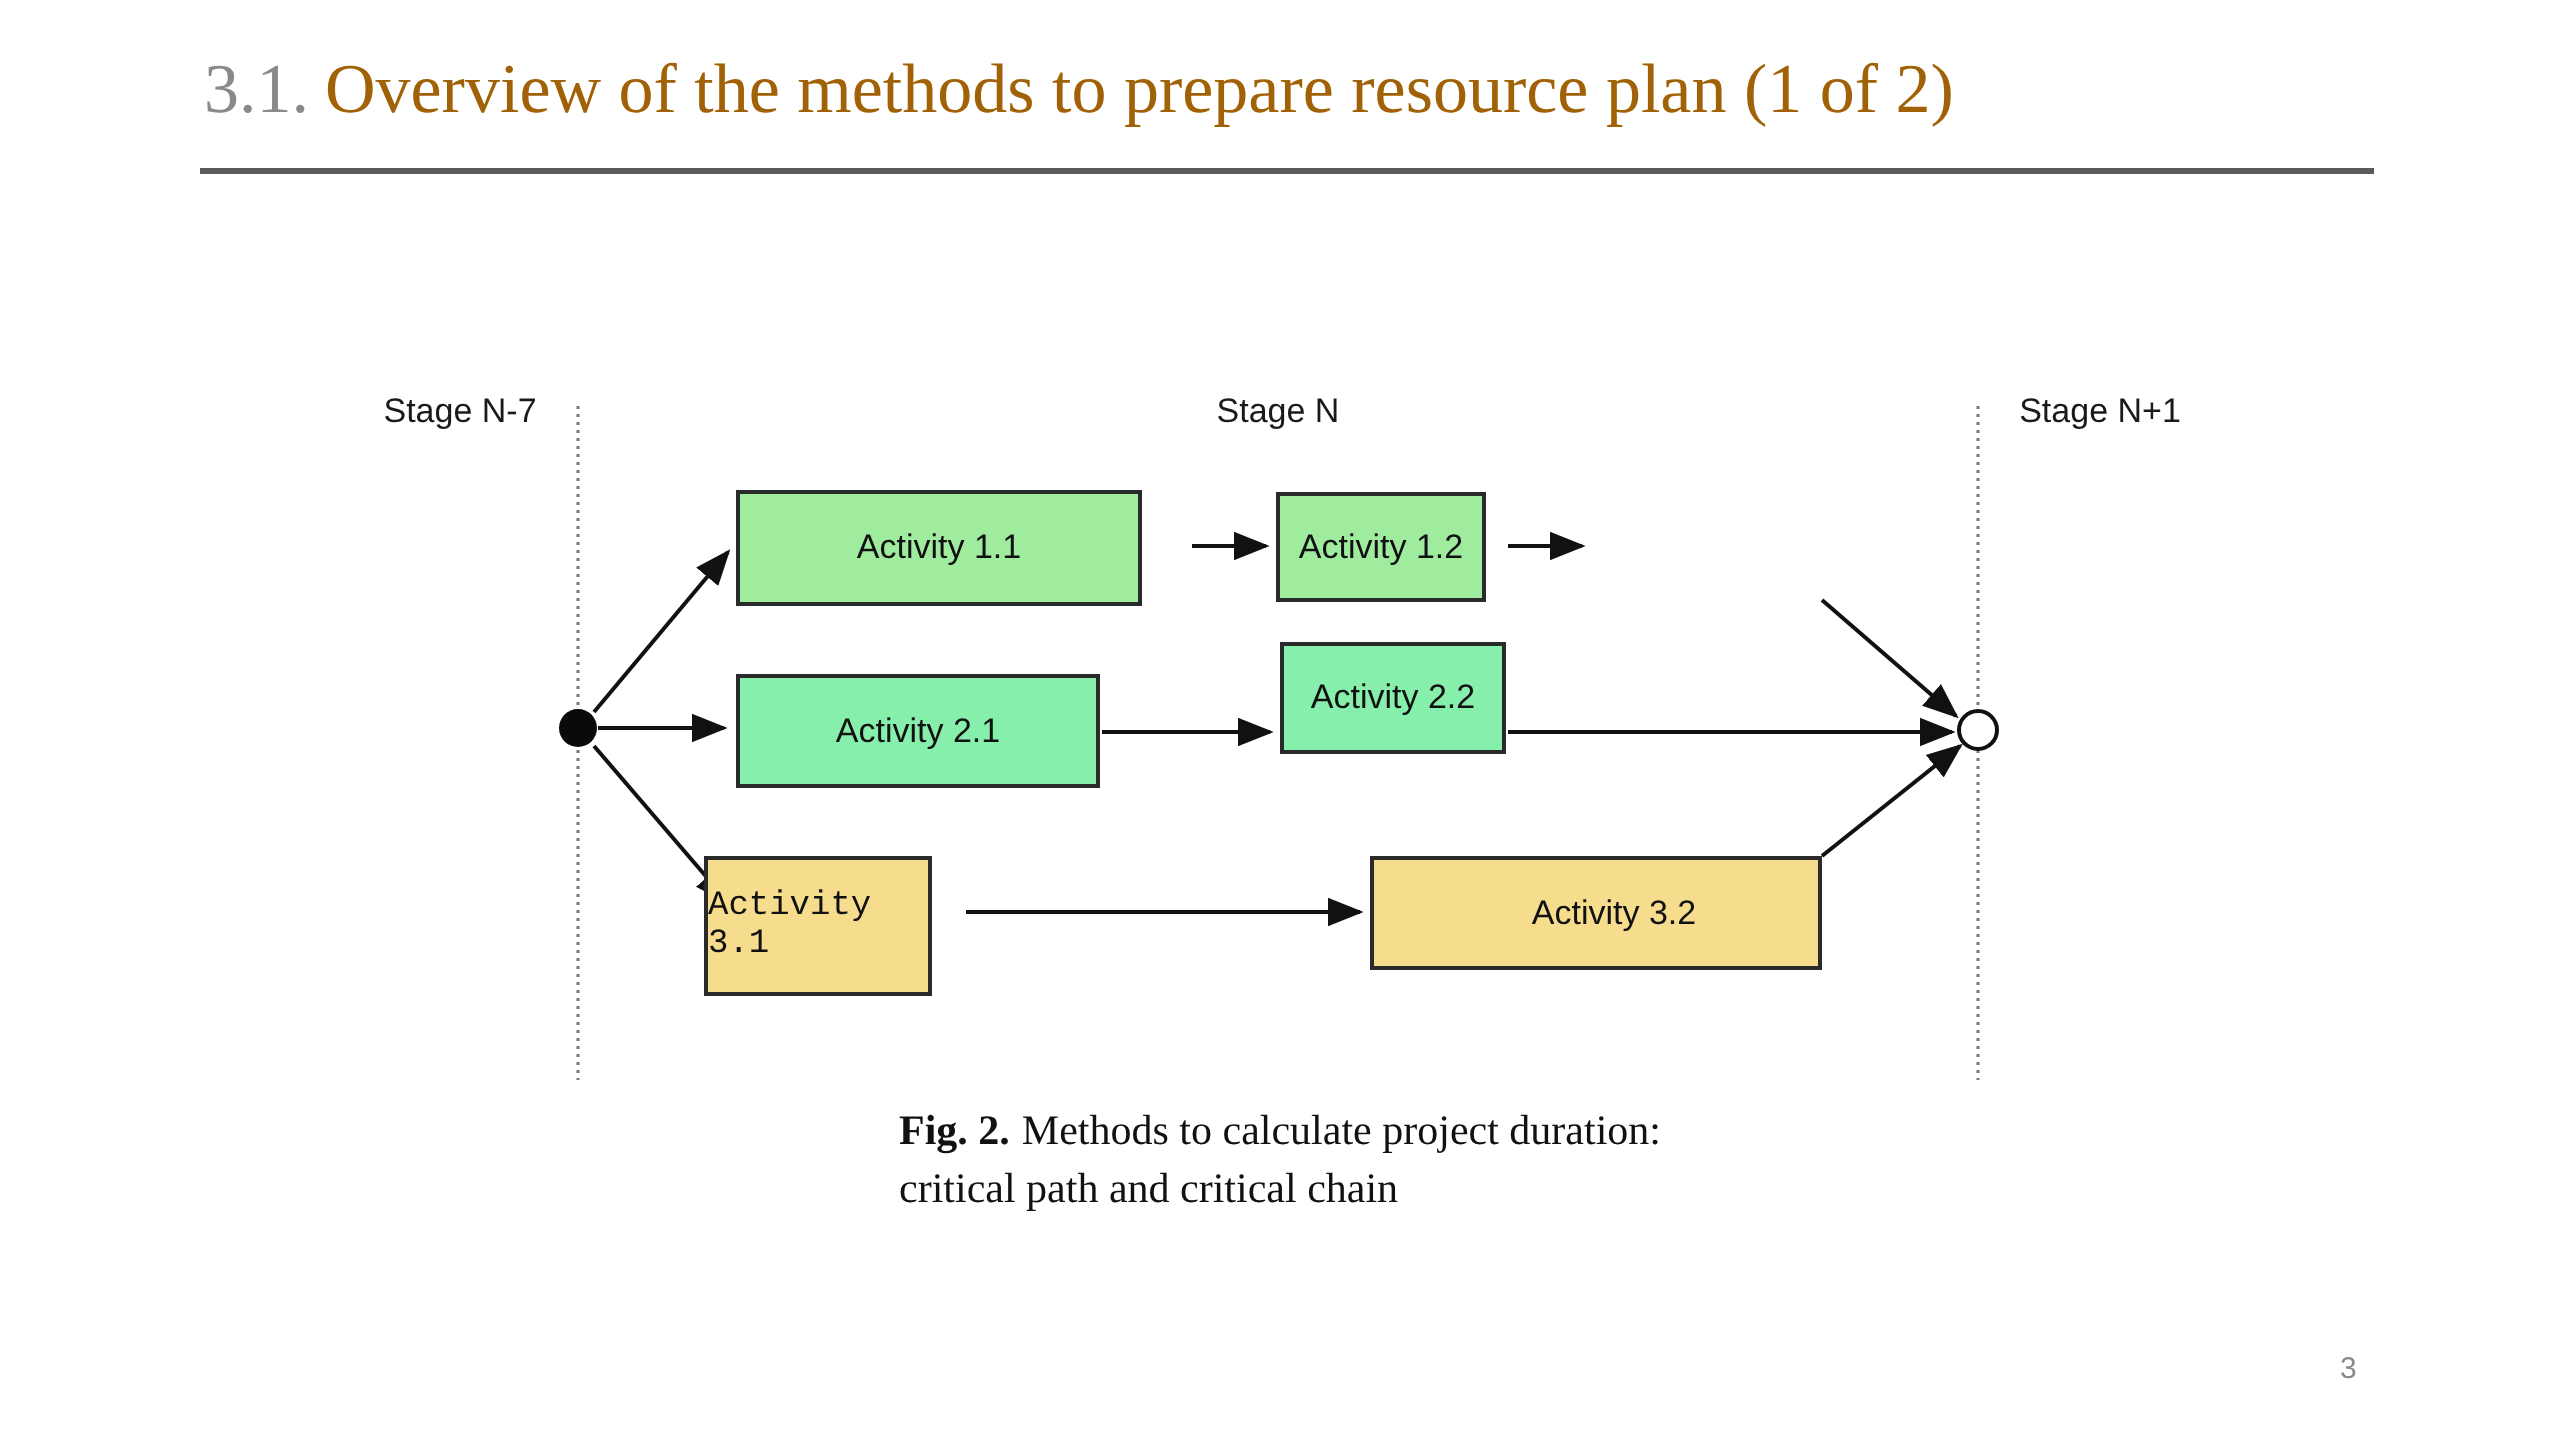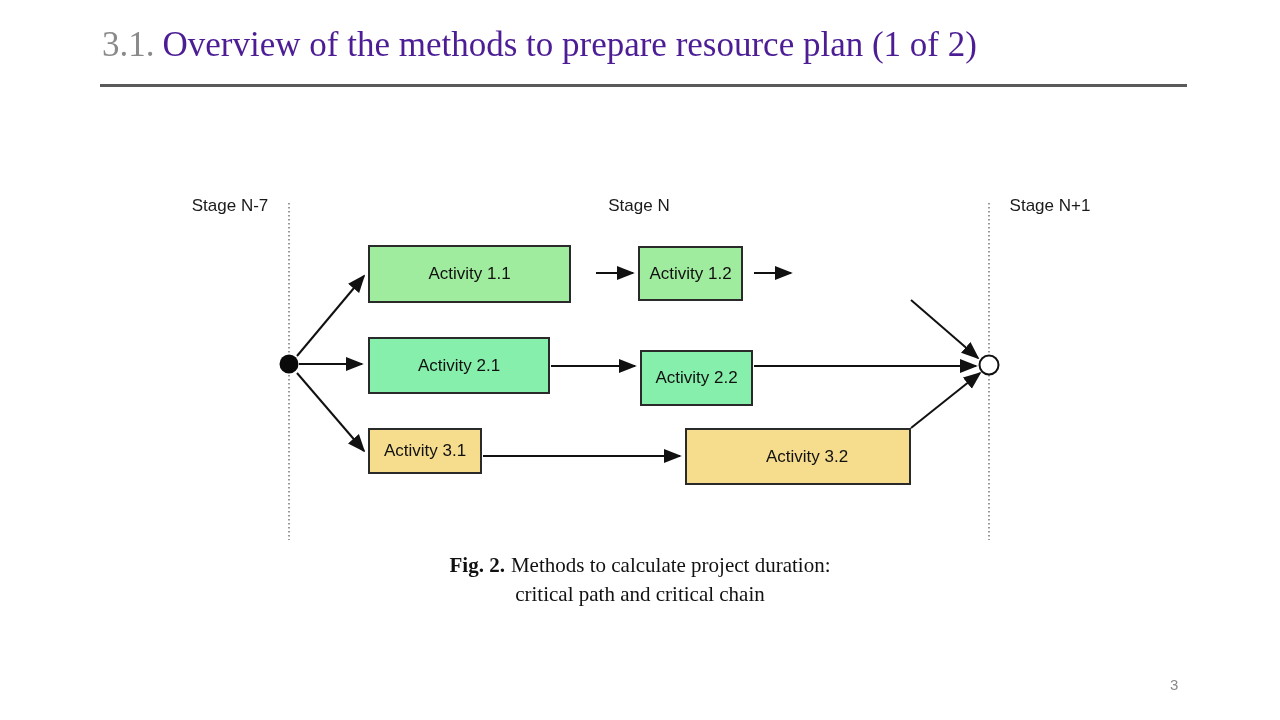--- a/index.html
+++ b/index.html
@@ -10,21 +10,21 @@
     overflow:hidden;
     font-family:"Liberation Sans", sans-serif;
   }
   
   .title{
     position:absolute;left:102px;top:24px;
     font-family:"Liberation Serif","DejaVu Serif",serif;
     font-size:35px;line-height:42px;white-space:nowrap;
   }
   .title .num{color:#8a8a8a;margin-right:8px;}
-  .title .main{color:#4c1d95;}
+  .title .main{color:#a16207;}
   .title-rule{
     position:absolute;left:100px;top:84px;width:1087px;height:3px;
     background:#5a5a5a;
   }
   
   .stage-label{
     position:absolute;top:196px;transform:translateX(-50%);
     font-size:17px;color:#1a1a1a;white-space:nowrap;
   }
   
@@ -35,29 +35,29 @@
     font-size:17px;color:#111111;
     z-index:2;
   }
   .green {background:#a0ec9e;}
   .blue  {background:#86efac;}
   .yellow{background:#f6dd8d;}
   .a11{left:368px;top:245px;width:203px;height:58px;}
   .a12{left:638px;top:246px;width:105px;height:55px;}
   .a13{left:796px;top:246px;width:115px;height:55px;}
   .a21{left:368px;top:337px;width:182px;height:57px;}
-  .a22{left:640px;top:350px;width:113px;height:56px;}
-  .a31{left:368px;top:428px;width:114px;height:46px;}
+  .a22{left:640px;top:321px;width:113px;height:56px;}
+  .a31{left:352px;top:428px;width:114px;height:70px;font-family:Liberation Mono, monospace;}
   .a32{left:685px;top:428px;width:226px;height:57px;padding-left:18px;}
   
   .connectors{position:absolute;left:0;top:0;z-index:1;}
   
   .caption{
     position:absolute;left:640px;top:551px;transform:translateX(-50%);
-    text-align:center;
+    text-align:left;
     font-family:"Liberation Serif","DejaVu Serif",serif;
     font-size:21px;line-height:29px;color:#111111;white-space:nowrap;
   }
   .caption .fig{font-weight:bold;margin-right:6px;}
   
   .page-number{
     position:absolute;left:1170px;top:676px;
     font-size:15px;color:#8a8a8a;
   }
 </style>

